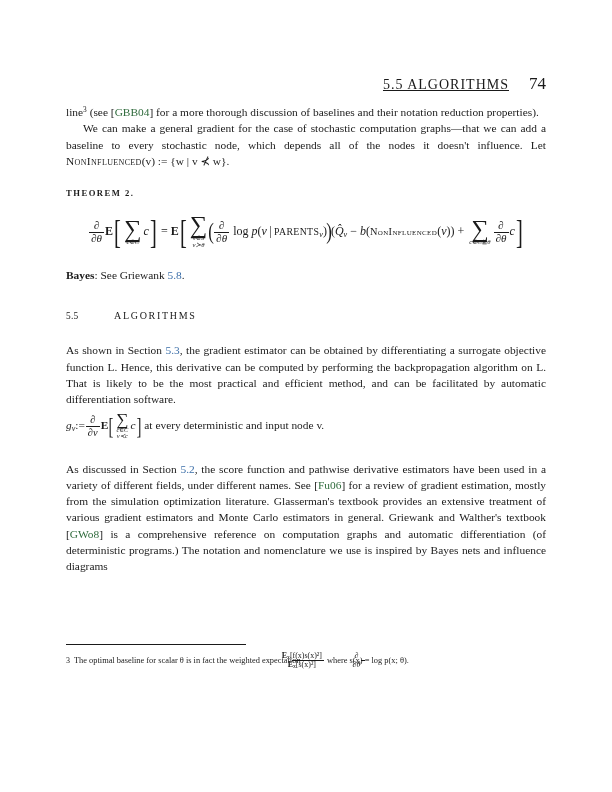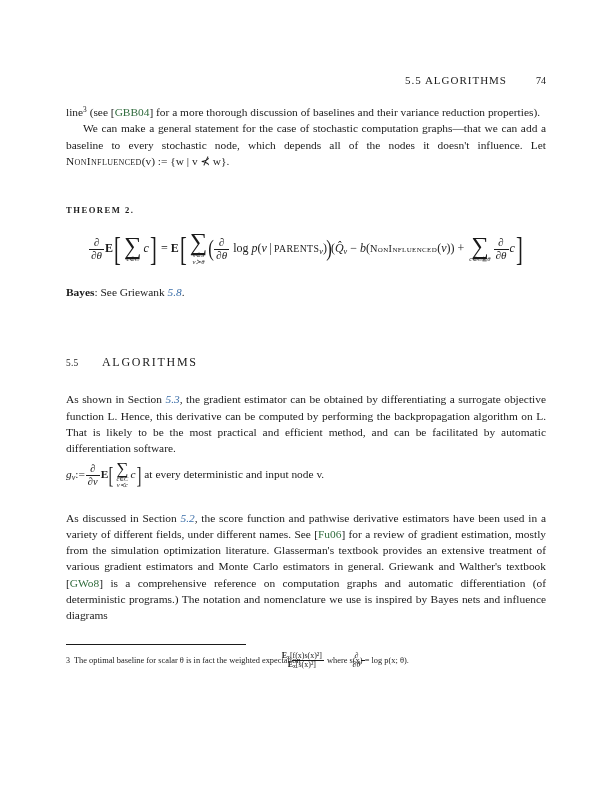--- a/index.html
+++ b/index.html
@@ -31,26 +31,27 @@
     width: 480px;
     display: flex;
     justify-content: flex-end;
     align-items: baseline;
     font-size: 8.1px;
     letter-spacing: 0.9px;
     font-variant: small-caps;
   }
   .runhead .sect {
     text-transform: uppercase;
-    font-size: 11px;
+    font-size: 14px;
     letter-spacing: 1.0px;
+    text-decoration: underline;
   }
   .runhead .pageno {
-    margin-left: 29px;
-    font-size: 10px;
+    margin-left: 20px;
+    font-size: 17px;
     letter-spacing: 0;
     font-variant: normal;
   }
 
   
   .col {
     position: absolute;
     left: 66px;
     top: 104px;
     width: 480px;
@@ -72,21 +73,20 @@
   }
   .it { }
 
   a.cite, .cite {
     color: #2f6b3c;
     text-decoration: none;
   }
   a.ref, .ref {
     color: #3b6ea8;
     text-decoration: none;
-    font-style: italic;
   }
 
   sup.fn {
     font-size: 7.4px;
     vertical-align: 4.5px;
     line-height: 0;
   }
 
   
   .thm-head {
@@ -96,32 +96,32 @@
     text-transform: uppercase;
     font-weight: 600;
     font-variant: small-caps;
   }
 
   .sec-head {
     margin: 0;
     display: flex;
     align-items: baseline;
     font-size: 9.1px;
+    gap: 12px;
   }
   .sec-head .num {
     width: 36px;
     letter-spacing: 0.2px;
     font-size: 9.4px;
   }
   .sec-head .ttl {
     text-transform: uppercase;
     letter-spacing: 1.7px;
-    font-size: 12px;
-    font-variant: small-caps;
-    margin-top: 28px;
+    font-size: 10px;
+    font-variant: small-caps;
   }
 
   
   .mathline {
     text-align: center;
     font-size: 12px;
     line-height: 1;
   }
   .m {
     font-family: "Liberation Serif", "DejaVu Serif", serif;
@@ -212,25 +212,25 @@
 
 <div class="page">
 
   <div class="runhead">
     <span class="sect">5.5  ALGORITHMS</span>
     <span class="pageno">74</span>
   </div>
 
   <div class="col">
 
-    <p class="body"><span class="it">line</span><sup class="fn">3</sup><span> (see [</span><a class="cite" href="#">GBB04</a><span>] for a more thorough discussion of baselines and their variance reduction properties).</span></p>
-
-    <p class="body indent"><span>We can make a general statement for the case of stochastic computation graphs—that we can add a baseline to every stochastic node, which depends all of the nodes it doesn't influence. Let </span><span class="sc">NonInfluenced</span><span>(v) := {w | v ⊀ w}.</span></p>
-
-    <p class="thm-head" style="margin-top:36px">THEOREM 2.</p>
+    <p class="body"><span class="it">line</span><sup class="fn">3</sup><span> (see [</span><a class="cite" href="#">GBB04</a><span>] for a more thorough discussion of baselines and their notation reduction properties).</span></p>
+
+    <p class="body indent"><span>We can make a general gradient for the case of stochastic computation graphs—that we can add a baseline to every stochastic node, which depends all of the nodes it doesn't influence. Let </span><span class="sc">NonInfluenced</span><span>(v) := {w | v ⊀ w}.</span></p>
+
+    <p class="thm-head" style="margin-top:19px">THEOREM 2.</p>
 
     <div class="mathline" style="margin-top:17px">
       <span class="frac m">
         <span class="nu mr">∂</span>
         <span class="de m">∂θ</span>
       </span><span class="E">E</span><span class="brk">[</span><span class="bigop"><span class="sym">∑</span><span class="sub">c∈C</span></span><span class="m">c</span><span class="brk">]</span><span class="mr">&nbsp;=&nbsp;</span><span class="E">E</span><span class="brk">[</span><span class="bigop"><span class="sym">∑</span><span class="sub">v∈S</span><span class="sub">v≻θ</span></span><span class="paren">(</span><span class="frac m"><span class="nu mr">∂</span><span class="de m">∂θ</span></span><span class="mr">&nbsp;log&nbsp;</span><span class="m">p</span><span class="mr">(</span><span class="m">v</span><span class="mr"> | </span><span class="sc mr" style="font-size:0.82em">PARENTS</span><span class="m" style="font-size:0.68em;vertical-align:-2px">v</span><span class="mr">)</span><span class="paren">)</span><span class="mr">(</span><span class="m">Q̂</span><span class="m" style="font-size:0.68em;vertical-align:-2px">v</span><span class="mr">&nbsp;−&nbsp;</span><span class="m">b</span><span class="mr">(</span><span class="sc mr" style="font-size:0.86em">NonInfluenced</span><span class="mr">(</span><span class="m">v</span><span class="mr">))&nbsp;+&nbsp;</span><span class="bigop"><span class="sym">∑</span><span class="sub">c∈C⪰θ</span></span><span class="frac m"><span class="nu mr">∂</span><span class="de m">∂θ</span></span><span class="m">c</span><span class="brk">]</span>
     </div>
 
     <p class="body" style="margin-top:18px"><strong>Bayes</strong><span>: See Griewank </span><a class="ref" href="#">5.8</a><span>.</span></p>
 

